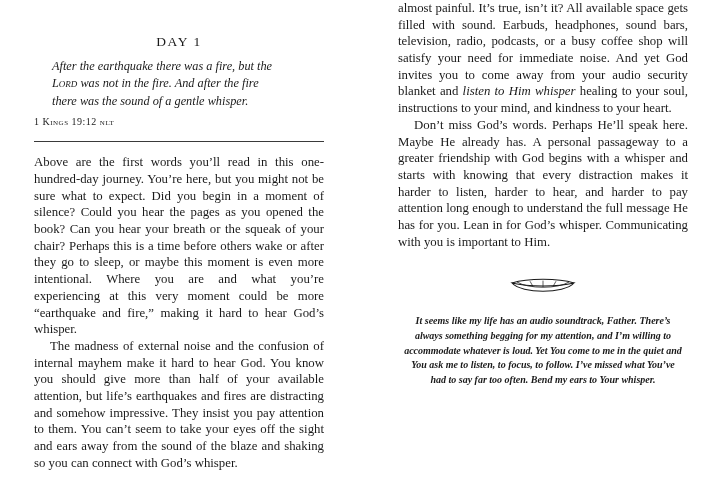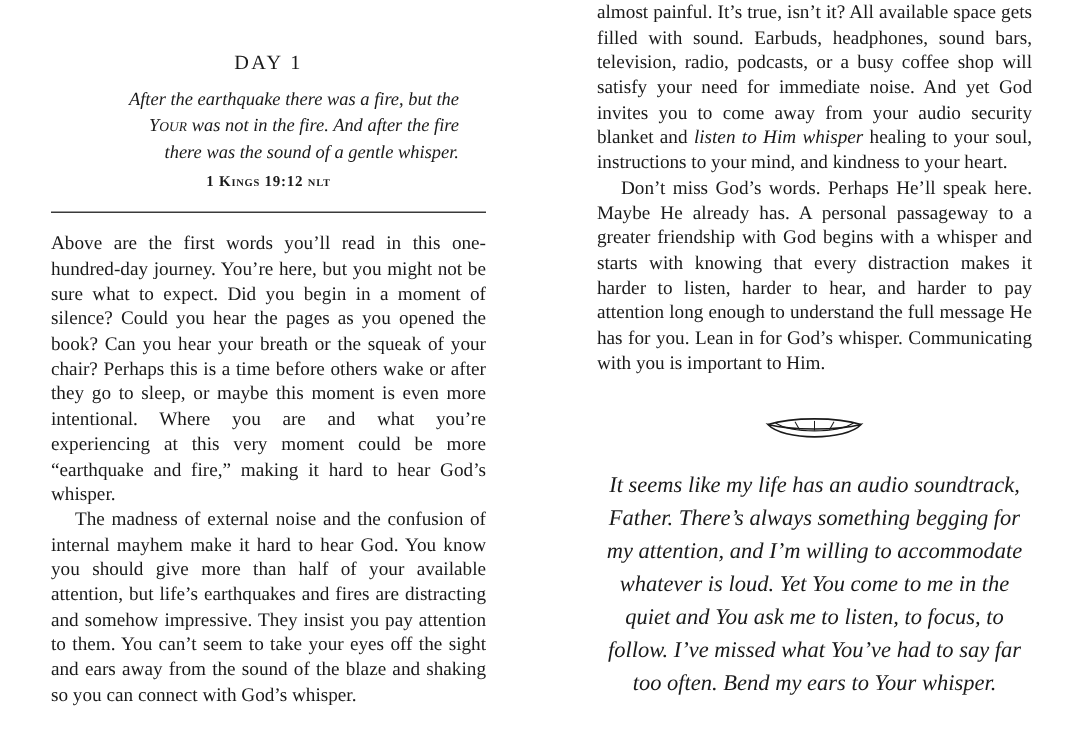--- a/index.html
+++ b/index.html
@@ -54,38 +54,37 @@
     text-align: center;
     font-size: 23px;
     font-weight: bold;
     font-family: "Liberation Serif", serif;
     margin: 0 0 18px 0;
     letter-spacing: 0.2px;
   }
 
   
   .epigraph {
-    text-align: right;
+    text-align: left;
     font-style: italic;
     font-size: 12.3px;
     line-height: 1.42;
     margin: 0 18px 6px 18px;
   }
   .epigraph .smallcaps {
     font-variant: small-caps;
     font-style: italic;
     font-size: 12.3px;
   }
   .epigraph-ref {
-    text-align: center;
+    text-align: left;
     font-variant: small-caps;
     font-size: 10px;
     letter-spacing: 0.5px;
     margin: 4px 0 0 0;
-    font-weight: bold;
   }
   .rule {
     border: none;
     border-top: 1px solid #3a3a3a;
     margin: 14px 0 12px 0;
     width: 100%;
   }
 
   
   p.body {
@@ -105,39 +104,40 @@
   }
 
   
   .boat-wrap {
     text-align: center;
     margin: 22px 0 8px 0;
     line-height: 0;
   }
   .prayer {
     font-style: italic;
-    font-size: 15px;
+    font-size: 10px;
     line-height: 1.46;
     text-align: center;
     margin: 16px 6px;
+    font-weight: bold;
   }
 </style>
 </head>
 <body>
 
 <div class="page">
   <div class="columns">
 
     <div class="col col-left">
 
       <div class="day-label">DAY 1</div>
 
       <div class="epigraph">
         <span>After the earthquake there was a fire, but the</span><br>
-        <span class="smallcaps">Your</span><span> was not in the fire. And after the fire</span><br>
+        <span class="smallcaps">Lord</span><span> was not in the fire. And after the fire</span><br>
         <span>there was the sound of a gentle whisper.</span>
       </div>
       <div class="epigraph-ref">1 Kings 19:12 nlt</div>
 
       <hr class="rule">
 
       <p class="body first">Above are the first words you’ll read in this one-hundred-day journey. You’re here, but you might not be sure what to expect. Did you begin in a moment of silence? Could you hear the pages as you opened the book? Can you hear your breath or the squeak of your chair? Perhaps this is a time before others wake or after they go to sleep, or maybe this moment is even more intentional. Where you are and what you’re experiencing at this very moment could be more “earthquake and fire,” making it hard to hear God’s whisper.</p>
       <p class="body">The madness of external noise and the confusion of internal mayhem make it hard to hear God. You know you should give more than half of your available attention, but life’s earthquakes and fires are distracting and somehow impressive. They insist you pay attention to them. You can’t seem to take your eyes off the sight and ears away from the sound of the blaze and shaking so you can connect with God’s whisper.</p>
 
     </div>

